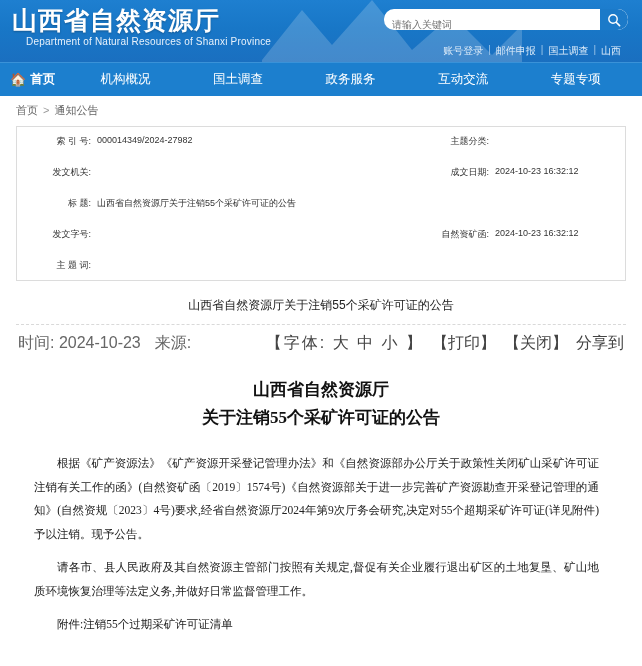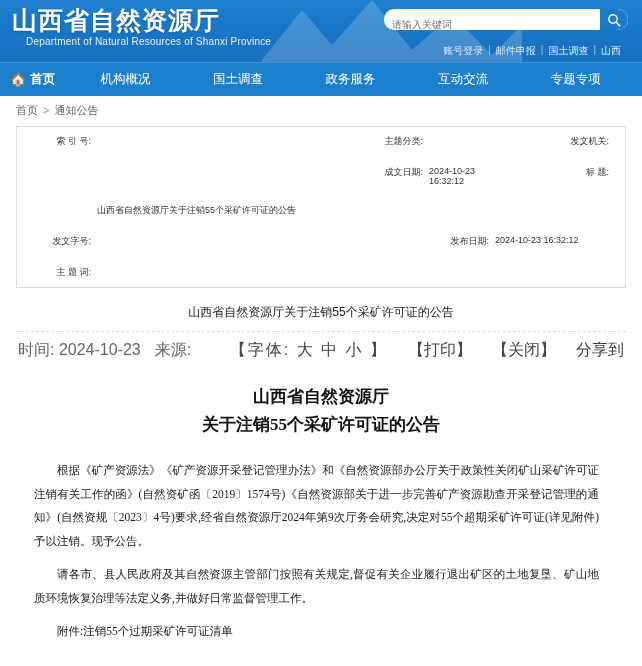--- a/index.html
+++ b/index.html
@@ -152,21 +152,21 @@
     border-bottom: 1px dashed #d9d9d9;
   }
   .article-bar {
     display: flex;
     align-items: flex-end;
     font-size: 16px;
     color: #666;
     padding: 8px 2px 4px;
   }
   .bar-left { display: flex; gap: 14px; }
-  .bar-right { margin-left: auto; display: flex; gap: 20px; align-items: center; }
+  .bar-right { margin-left: auto; display: flex; gap: 8px; align-items: center; }
   .bar-right .grp { color: #444; }
   .bar-right .fs { letter-spacing: 2px; }
 
   .doc-title {
     text-align: center;
     font-family: "Liberation Serif", serif;
     font-weight: bold;
     font-size: 17px;
     color: #111;
     line-height: 1.65;
@@ -237,34 +237,35 @@
 
 <div class="breadcrumb">
   <a href="#">首页</a>
   <span class="sep">&gt;</span>
   <a href="#">通知公告</a>
 </div>
 
 <div class="meta-wrap">
   <div class="meta-table">
     <div class="meta-label">索 引 号:</div>
+    <div class="meta-value">000014349/2024-27982</div>
     <div class="meta-label">主题分类:</div>
     <div class="meta-value"></div>
 
     <div class="meta-label">发文机关:</div>
     <div class="meta-value"></div>
     <div class="meta-label">成文日期:</div>
     <div class="meta-value">2024-10-23 16:32:12</div>
 
     <div class="meta-label">标    题:</div>
     <div class="meta-value meta-span">山西省自然资源厅关于注销55个采矿许可证的公告</div>
 
     <div class="meta-label">发文字号:</div>
     <div class="meta-value"></div>
-    <div class="meta-label">发布日期:</div>
+    <div class="meta-label">自然资矿函:</div>
     <div class="meta-value">2024-10-23 16:32:12</div>
 
     <div class="meta-label">主 题 词:</div>
     <div class="meta-value meta-span"></div>
   </div>
 </div>
 
 <div class="article">
   <div class="article-head">山西省自然资源厅关于注销55个采矿许可证的公告</div>
 

